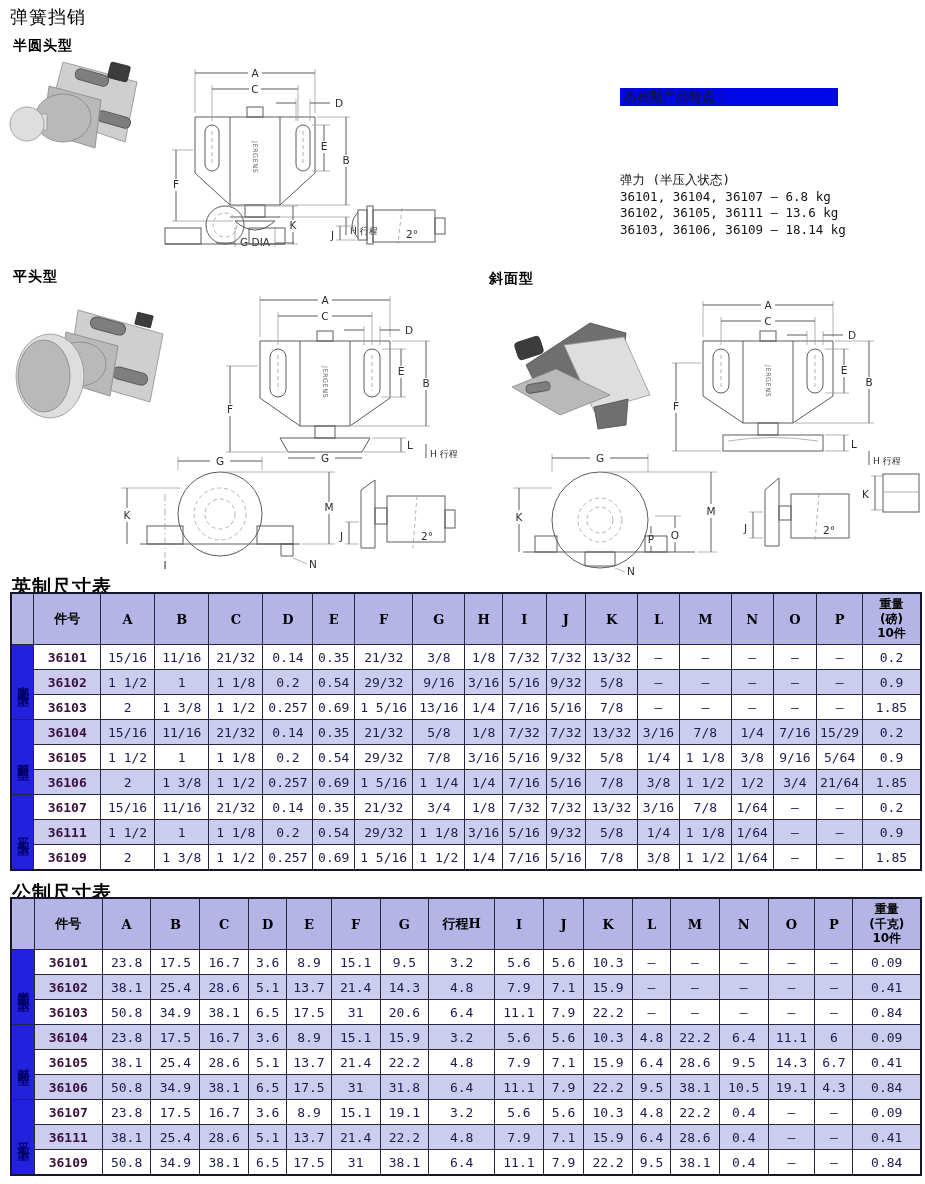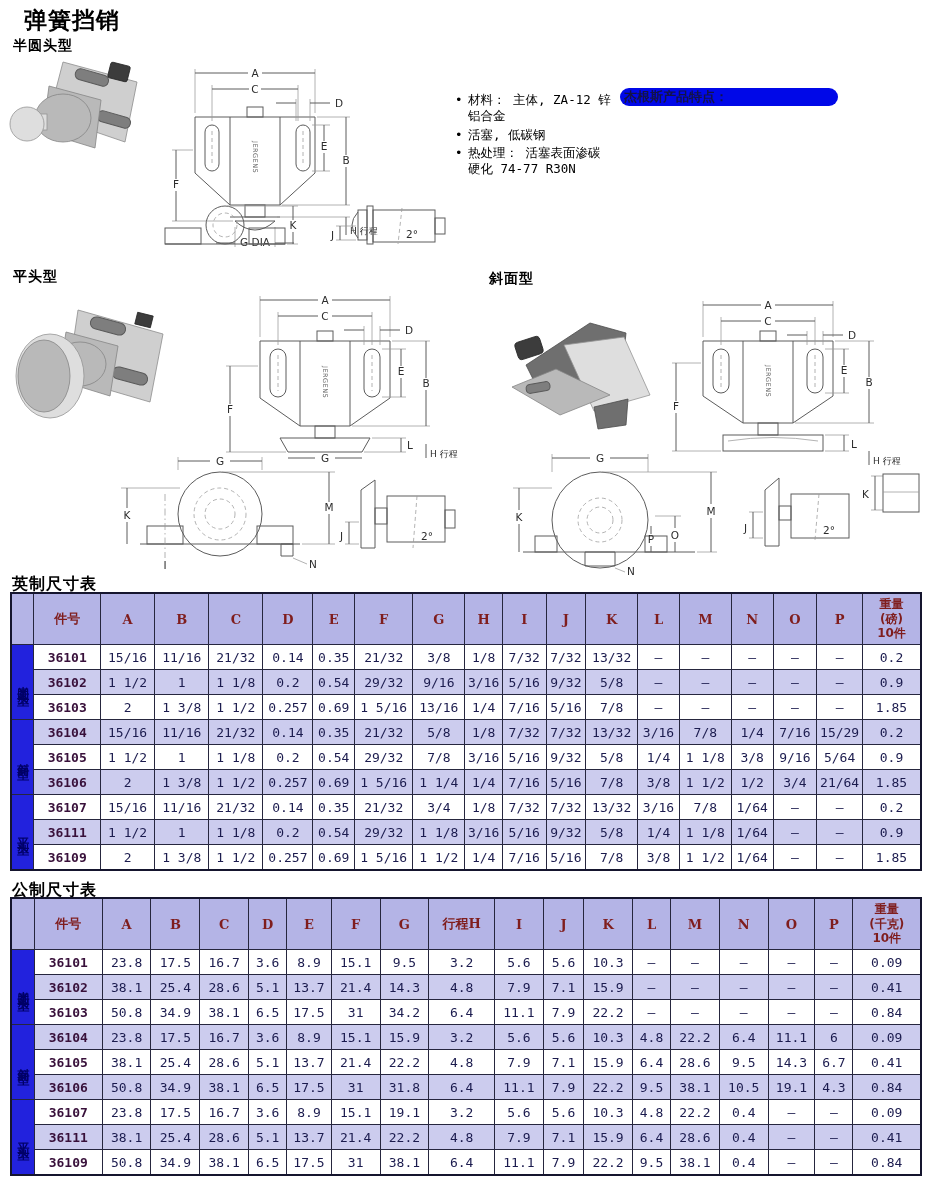--- a/index.html
+++ b/index.html
@@ -1,39 +1,39 @@
 <!DOCTYPE html>
 <html><head>
 <meta charset="utf-8">
 <style>
   html,body{margin:0;padding:0;background:#fff;}
   .page{position:relative;width:925px;height:1184px;background:#fff;overflow:hidden;
         font-family:"DejaVu Sans",sans-serif;color:#000;}
   .abs{position:absolute;}
-  .page-title{left:24px;top:5px;font-size:23px;font-weight:bold;letter-spacing:1px;}
+  .page-title{left:10px;top:5px;font-size:18px;font-weight:normal;letter-spacing:1px;}
   .sec-heading{font-size:14px;font-weight:bold;letter-spacing:1px;}
   
   .bullets{left:455px;top:92px;width:158px;margin:0;padding:0;list-style:none;
            font-family:"DejaVu Sans Mono","DejaVu Sans",monospace;font-size:12.5px;line-height:1.3;}
   .bullets li{position:relative;padding-left:13px;margin-bottom:2px;}
   .bullets li:before{content:"•";position:absolute;left:0;top:0;}
   
   .feature-header{left:620px;top:88px;width:214px;height:18px;background:#0008e8;color:#131347;
-                  font-size:13px;font-weight:bold;line-height:18px;padding-left:4px;border-radius:9px;}
+                  font-size:13px;font-weight:bold;line-height:18px;padding-left:4px;}
   .feature-body{left:620px;top:106px;width:222px;background:#c9c9ec;color:#0d0d0d;
                 font-size:13.5px;line-height:1.5;padding:2px 2px 4px 2px;}
   
   .force{left:620px;top:172px;font-family:"DejaVu Sans Mono","DejaVu Sans",monospace;
          font-size:12.5px;line-height:1.32;color:#111;}
   
-  .tbl-heading{font-size:16px;font-weight:bold;letter-spacing:1px;}
+  .tbl-heading{font-size:19px;font-weight:bold;letter-spacing:1px;}
   table.dims{position:absolute;left:10px;border-collapse:collapse;table-layout:fixed;width:912px;
              border:2px solid #15152e;}
   table.dims th,table.dims td{border:1px solid #26263e;text-align:center;padding:0;overflow:hidden;}
-  table.dims thead th{background:#b4b4e6;color:#7f1d1d;height:50px;font-size:13px;font-weight:bold;
+  table.dims thead th{background:#b4b4e6;color:#000000;height:50px;font-size:13px;font-weight:bold;
              font-family:"DejaVu Serif",serif;}
   table.dims thead th.wt{white-space:pre-line;font-size:12px;line-height:1.2;
              font-family:"DejaVu Sans",sans-serif;}
   table.dims tbody td{height:24px;font-size:13px;color:#1b1b4e;
              font-family:"DejaVu Sans Mono","DejaVu Sans",monospace;}
   table.dims tbody tr.stripe td{background:#ccccee;}
   table.dims tbody td.part{font-weight:bold;color:#38103a;font-size:13px;}
   table.dims tbody th.grp{background:#2222dd;color:#000066;font-size:12px;font-weight:bold;
              writing-mode:vertical-rl;text-orientation:upright;letter-spacing:3px;padding:2px 0;}
   
@@ -141,28 +141,29 @@
     <rect class="ln" x="223" y="12" width="62" height="32"></rect>
     <rect class="ln" x="285" y="20" width="10" height="16"></rect>
     <line class="thin" x1="206" y1="42" x2="186" y2="42"></line>
       <line class="thin" x1="206" y1="28" x2="186" y2="28"></line>
     <line class="ln" x1="190" y1="28" x2="190" y2="42"></line>
     <text x="181" y="41">J</text>
     <line class="thin dash" x1="252" y1="10" x2="248" y2="46"></line>
     <text x="256" y="40">2°</text>
   </svg>
 
-  <ul class="abs bullets">
-    <li>材料： 主体, ZA-12 锌铝合金</li>
-    <li>活塞, 低碳钢</li>
-    <li>热处理： 活塞表面渗碳硬化 74-77 R30N</li>
-  </ul>
 
   <div class="abs feature-header">杰根斯产品特点：</div>
 
+  <div class="abs force">
+    <div>弹力 (半压入状态)</div>
+    <div>36101, 36104, 36107 – 6.8 kg</div>
+    <div>36102, 36105, 36111 – 13.6 kg</div>
+    <div>36103, 36106, 36109 – 18.14 kg</div>
+  </div>
 
   <div class="abs sec-heading" style="left:13px;top:268px;">平头型</div>
   <div class="abs sec-heading" style="left:489px;top:270px;">斜面型</div>
 
   <svg class="abs" style="left:8px;top:292px;" width="180" height="150" viewBox="0 0 180 150">
     <polygon class="ph0" points="70,18 155,42 142,110 60,86"></polygon>
     <rect class="slot" x="82" y="28" width="36" height="12" rx="6" transform="rotate(15 100 34)"></rect>
     <rect class="slot" x="104" y="78" width="36" height="12" rx="6" transform="rotate(15 122 84)"></rect>
     <polygon class="ph1" points="58,40 110,54 102,104 50,88"></polygon>
     <ellipse class="ph1" cx="72" cy="72" rx="26" ry="22"></ellipse>
@@ -696,21 +697,21 @@
           <td>0.41</td>
         </tr>
         <tr>
           <td class="part">36103</td>
           <td>50.8</td>
           <td>34.9</td>
           <td>38.1</td>
           <td>6.5</td>
           <td>17.5</td>
           <td>31</td>
-          <td>34.2</td>
+          <td>20.6</td>
           <td>6.4</td>
           <td>11.1</td>
           <td>7.9</td>
           <td>22.2</td>
           <td>–</td>
           <td>–</td>
           <td>–</td>
           <td>–</td>
           <td>–</td>
           <td>0.84</td>

